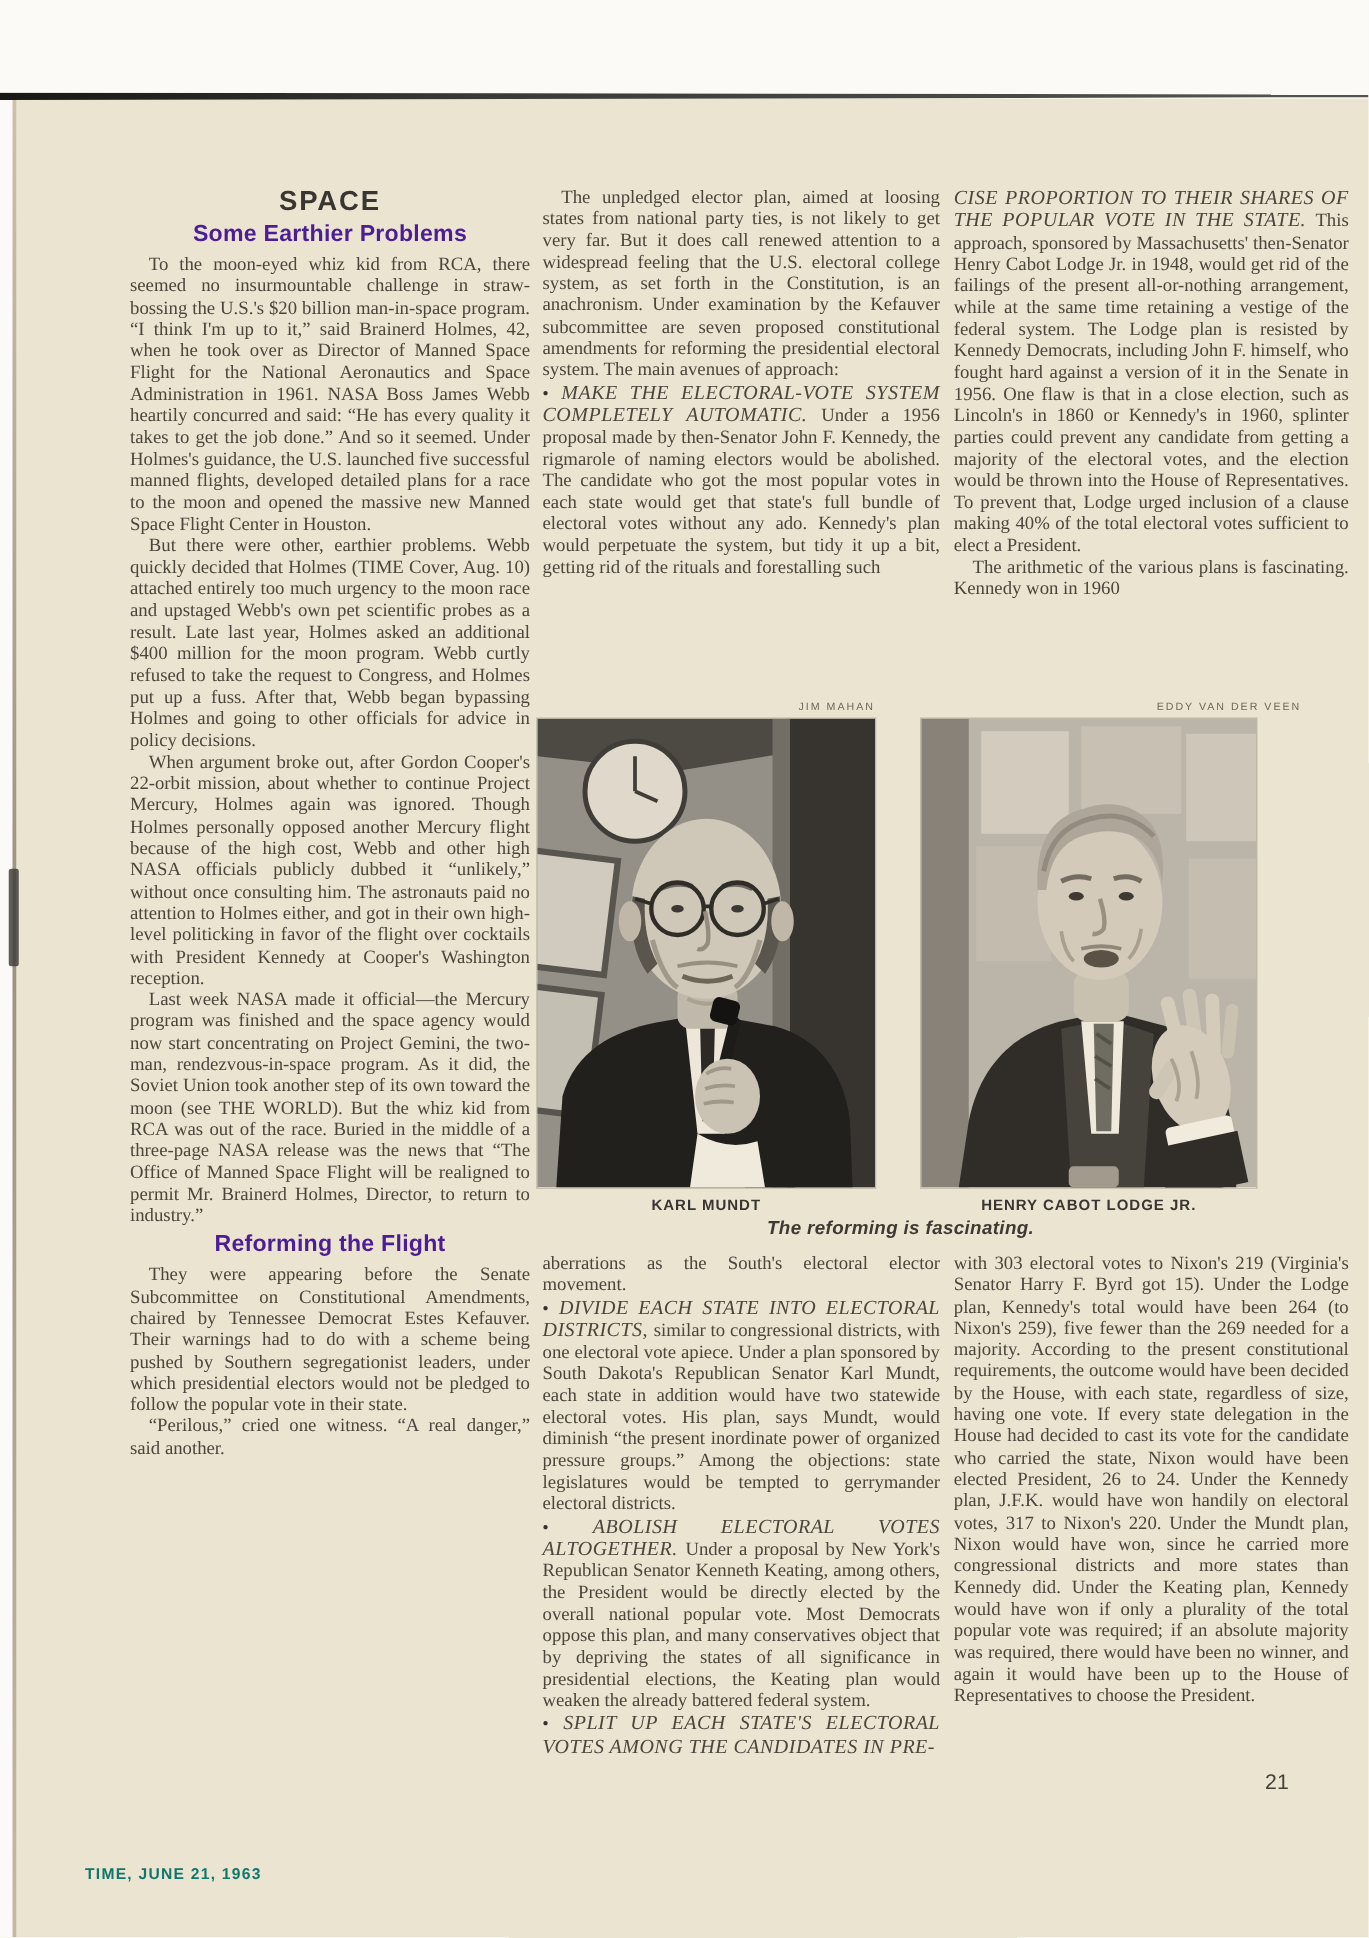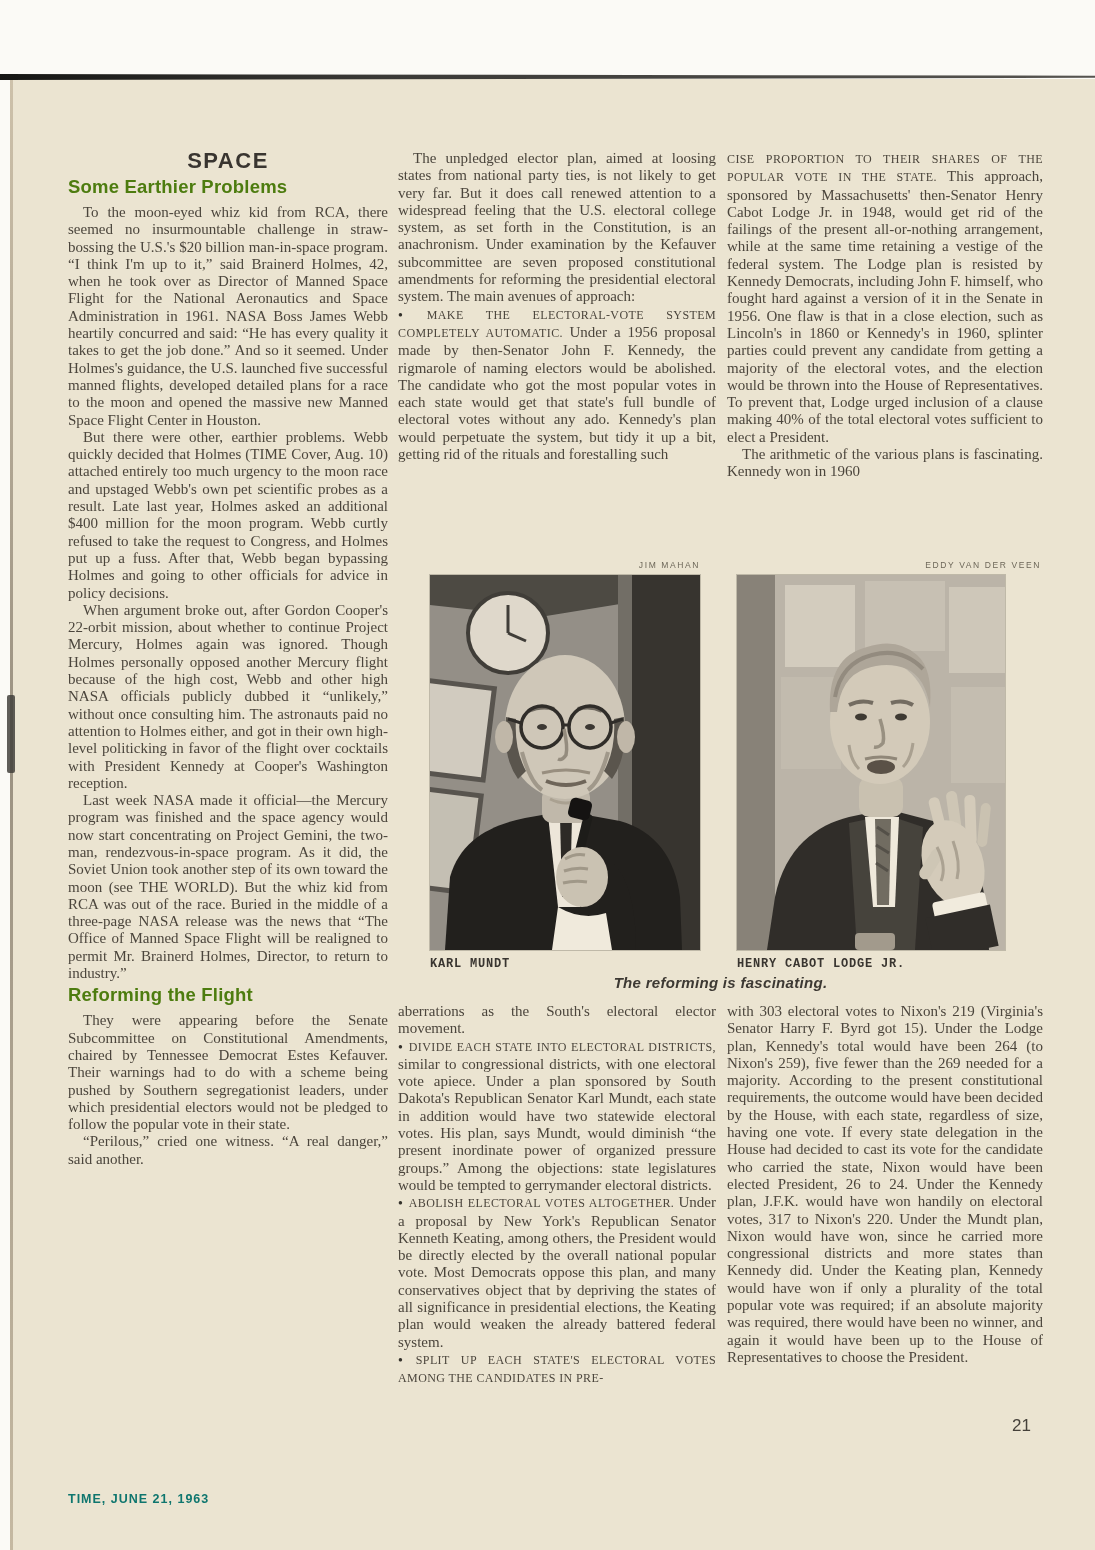--- a/index.html
+++ b/index.html
@@ -8,48 +8,48 @@
   
   .page{position:absolute;left:11px;top:79px;right:0;bottom:0;background:#ebe4d1;}
   .top-edge{position:absolute;left:0;top:74px;width:1095px;height:6px;
             background:linear-gradient(to right,#161614,#3a3936 35%,#565450 100%);
             clip-path:polygon(0 0,100% 28%,100% 62%,0 100%);}
   .binding{position:absolute;left:10px;top:80px;width:3px;height:1470px;
            background:linear-gradient(to bottom,#cdc1aa,#9a9181 45%,#c5b9a2);}
   .binding-smudge{position:absolute;left:7px;top:695px;width:8px;height:78px;
                   background:#43413c;border-radius:2px;opacity:.85;}
   
-  .col{position:absolute;width:320px;}
+  .col{position:absolute;width:320px;margin-left:36px;}
   .col1{left:68px;top:148px;}
   .col2t{left:398px;top:150px;width:318px;}
   .col3t{left:727px;top:150px;width:316px;}
   .col2b{left:398px;top:1003px;width:318px;}
   .col3b{left:727px;top:1003px;width:316px;}
   
   .sec-title{font-family:"Liberation Sans",sans-serif;font-weight:700;font-size:22px;
              letter-spacing:1.5px;text-align:center;color:#393530;margin:0 0 2px 0;}
   .sec-title.mt{margin-top:24px;}
   .sec-sub{font-family:"Liberation Sans",sans-serif;font-weight:700;font-size:18.5px;
-           color:#4d7c0f;margin:2px 0 6px 0;letter-spacing:.2px;}
+           color:#4c1d95;margin:2px 0 6px 0;letter-spacing:.2px;text-align:center;}
   .para{font-size:15px;line-height:17.3px;text-align:justify;margin:0;}
   .p-indent{text-indent:15px;}
-  .lead{font-size:12px;letter-spacing:.4px;}
+  .lead{font-size:16px;letter-spacing:.4px;font-style:italic;}
   .bdot{font-size:8px;vertical-align:2px;margin-right:5px;color:#35322c;}
   
   .photo-block{position:absolute;left:398px;top:560px;width:645px;height:445px;}
   .credit{position:absolute;top:0;font-family:"Liberation Sans",sans-serif;font-size:8.5px;
           letter-spacing:1.6px;color:#6d6759;text-align:right;}
   .credit-l{left:0;width:302px;}
   .credit-r{left:339px;width:304px;}
   .photo{position:absolute;top:15px;box-shadow:0 0 0 1px rgba(60,56,48,.25);}
   .photo-l{left:32px;width:270px;height:375px;}
   .photo-r{left:339px;width:268px;height:375px;}
   .photo svg{display:block;filter:sepia(.12);}
-  .caption{position:absolute;top:397px;font-family:Liberation Mono, monospace;font-weight:700;
-           font-size:12px;letter-spacing:.8px;color:#393530;}
+  .caption{position:absolute;top:397px;font-family:Liberation Sans, sans-serif;font-weight:700;
+           font-size:12px;letter-spacing:.8px;color:#393530;text-align:center;}
   .caption-l{left:32px;width:270px;}
   .caption-r{left:339px;width:268px;}
   .shared-caption{position:absolute;left:0;top:414px;width:645px;text-align:center;
                   font-family:"Liberation Sans",sans-serif;font-style:italic;font-weight:700;
                   font-size:15px;color:#3d3933;letter-spacing:.3px;}
   
   .footer-left{position:absolute;left:68px;top:1492px;font-family:"Liberation Sans",sans-serif;
                font-weight:700;font-size:12.5px;letter-spacing:1px;color:#0f766e;}
   .page-num{position:absolute;right:64px;top:1416px;font-family:"Liberation Sans",sans-serif;
             font-size:17px;color:#45413a;}

